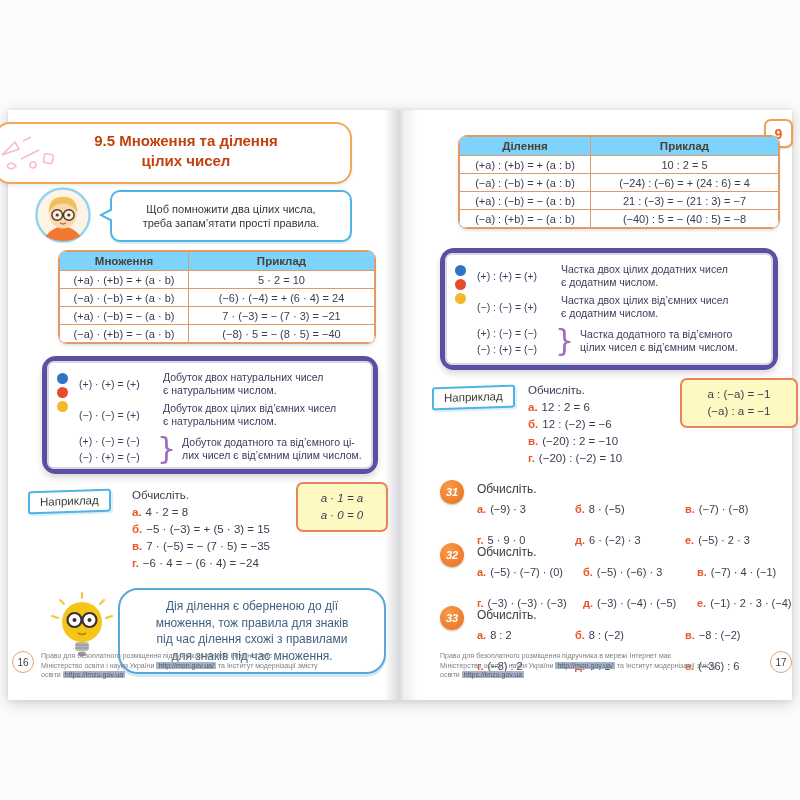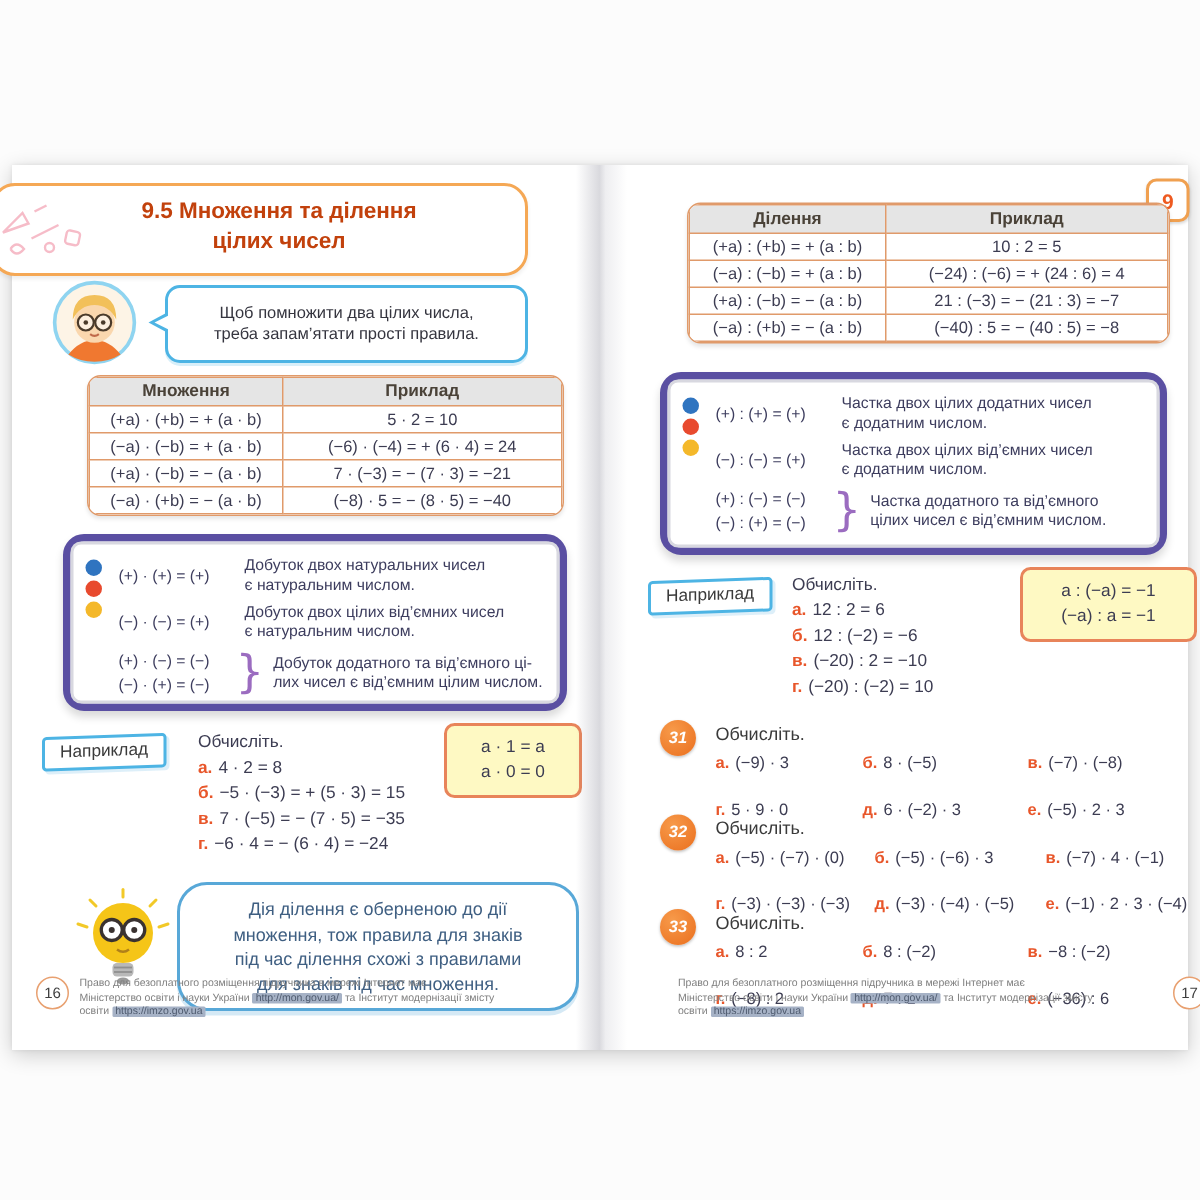--- a/index.html
+++ b/index.html
@@ -49,21 +49,21 @@
     border-style:solid; border-width:5px 10px 5px 0;
     border-color:transparent #ffffff transparent transparent;
   }
   
   .table-wrap {
     position:absolute; border:1px solid #e09a6a; border-radius:9px;
     overflow:hidden; background:#fff; box-shadow:0 2px 3px rgba(0,0,0,0.10);
   }
   .rule-table { width:100%; border-collapse:collapse; }
   .rule-table th {
-    background:#e5e5e5; font-size:11.5px; font-weight:bold; color:#4a4238;
+    background:#7dd3fc; font-size:11.5px; font-weight:bold; color:#4a4238;
     padding:3px 0; border:1px solid #e09a6a;
   }
   .rule-table td {
     font-size:11px; color:#3c3c52; text-align:center; padding:2.5px 0;
     border:1px solid #e09a6a; background:#fff;margin-left:45px;
   }
   
   .wb {
     position:absolute; background:#fff; border:5px solid #5a4fa2; border-radius:14px;
     box-shadow:0 4px 6px rgba(0,0,0,0.15); box-sizing:border-box;
@@ -114,21 +114,21 @@
     display:flex; align-items:center; justify-content:center;
     box-shadow:0 1px 2px rgba(0,0,0,0.25);
     font-style:italic;
   }
   .ex-head { font-size:12px; color:#3a3a3a; line-height:14px; margin-top:2px; }
   .ex-grid {
     display:grid; grid-template-columns:92px 104px auto; gap:19px 6px;
     margin-top:7px; font-size:11px; color:#3c3c52;
   }
   
-  .footer { position:absolute; display:flex; align-items:flex-start; gap:7px; z-index:6;margin-left:12px; }
+  .footer { position:absolute; display:flex; align-items:flex-start; gap:7px; z-index:6; }
   .pagenum {
     width:20px; height:20px; border-radius:50%; border:1.5px solid #e8a070;
     background:#fff; color:#3f3f3f; font-size:10px; flex:none;
     display:flex; align-items:center; justify-content:center;
   }
   .footer-text { font-size:7px; color:#808080; line-height:9.5px; }
   .flink { background:#a6b2c6; color:#4e5a6e; padding:0 2px; margin:0 2px; border-radius:1px; }
   
   .chapter-badge {
     position:absolute; left:756px; top:9px; width:25px; height:25px;
@@ -236,21 +236,21 @@
   <div class="tag" style="left:20px; top:380px;">Наприклад</div>
 
   <div class="example" style="left:124px; top:377px;">
     <div class="head">Обчисліть.</div>
     <div class="ex-line"><span class="lbl">а.</span><span>4 · 2 = 8</span></div>
     <div class="ex-line"><span class="lbl">б.</span><span>−5 · (−3) = + (5 · 3) = 15</span></div>
     <div class="ex-line"><span class="lbl">в.</span><span>7 · (−5) = − (7 · 5) = −35</span></div>
     <div class="ex-line"><span class="lbl">г.</span><span>−6 · 4 = − (6 · 4) = −24</span></div>
   </div>
 
-  <div class="idbox" style="left:288px; top:372px; width:68px;">
+  <div class="idbox" style="left:288px; top:372px; width:68px;font-style:italic;">
     <div>a · 1 = a</div>
     <div>a · 0 = 0</div>
   </div>
 
   <svg class="bulb" width="68" height="74" viewBox="0 0 68 74">
     <g stroke="#f2c928" stroke-width="2" stroke-linecap="round">
       <line x1="34" y1="6" x2="34" y2="1"></line>
         <line x1="16" y1="12" x2="12" y2="8"></line>
       <line x1="52" y1="12" x2="56" y2="8"></line>
         <line x1="10" y1="26" x2="4" y2="24"></line>

